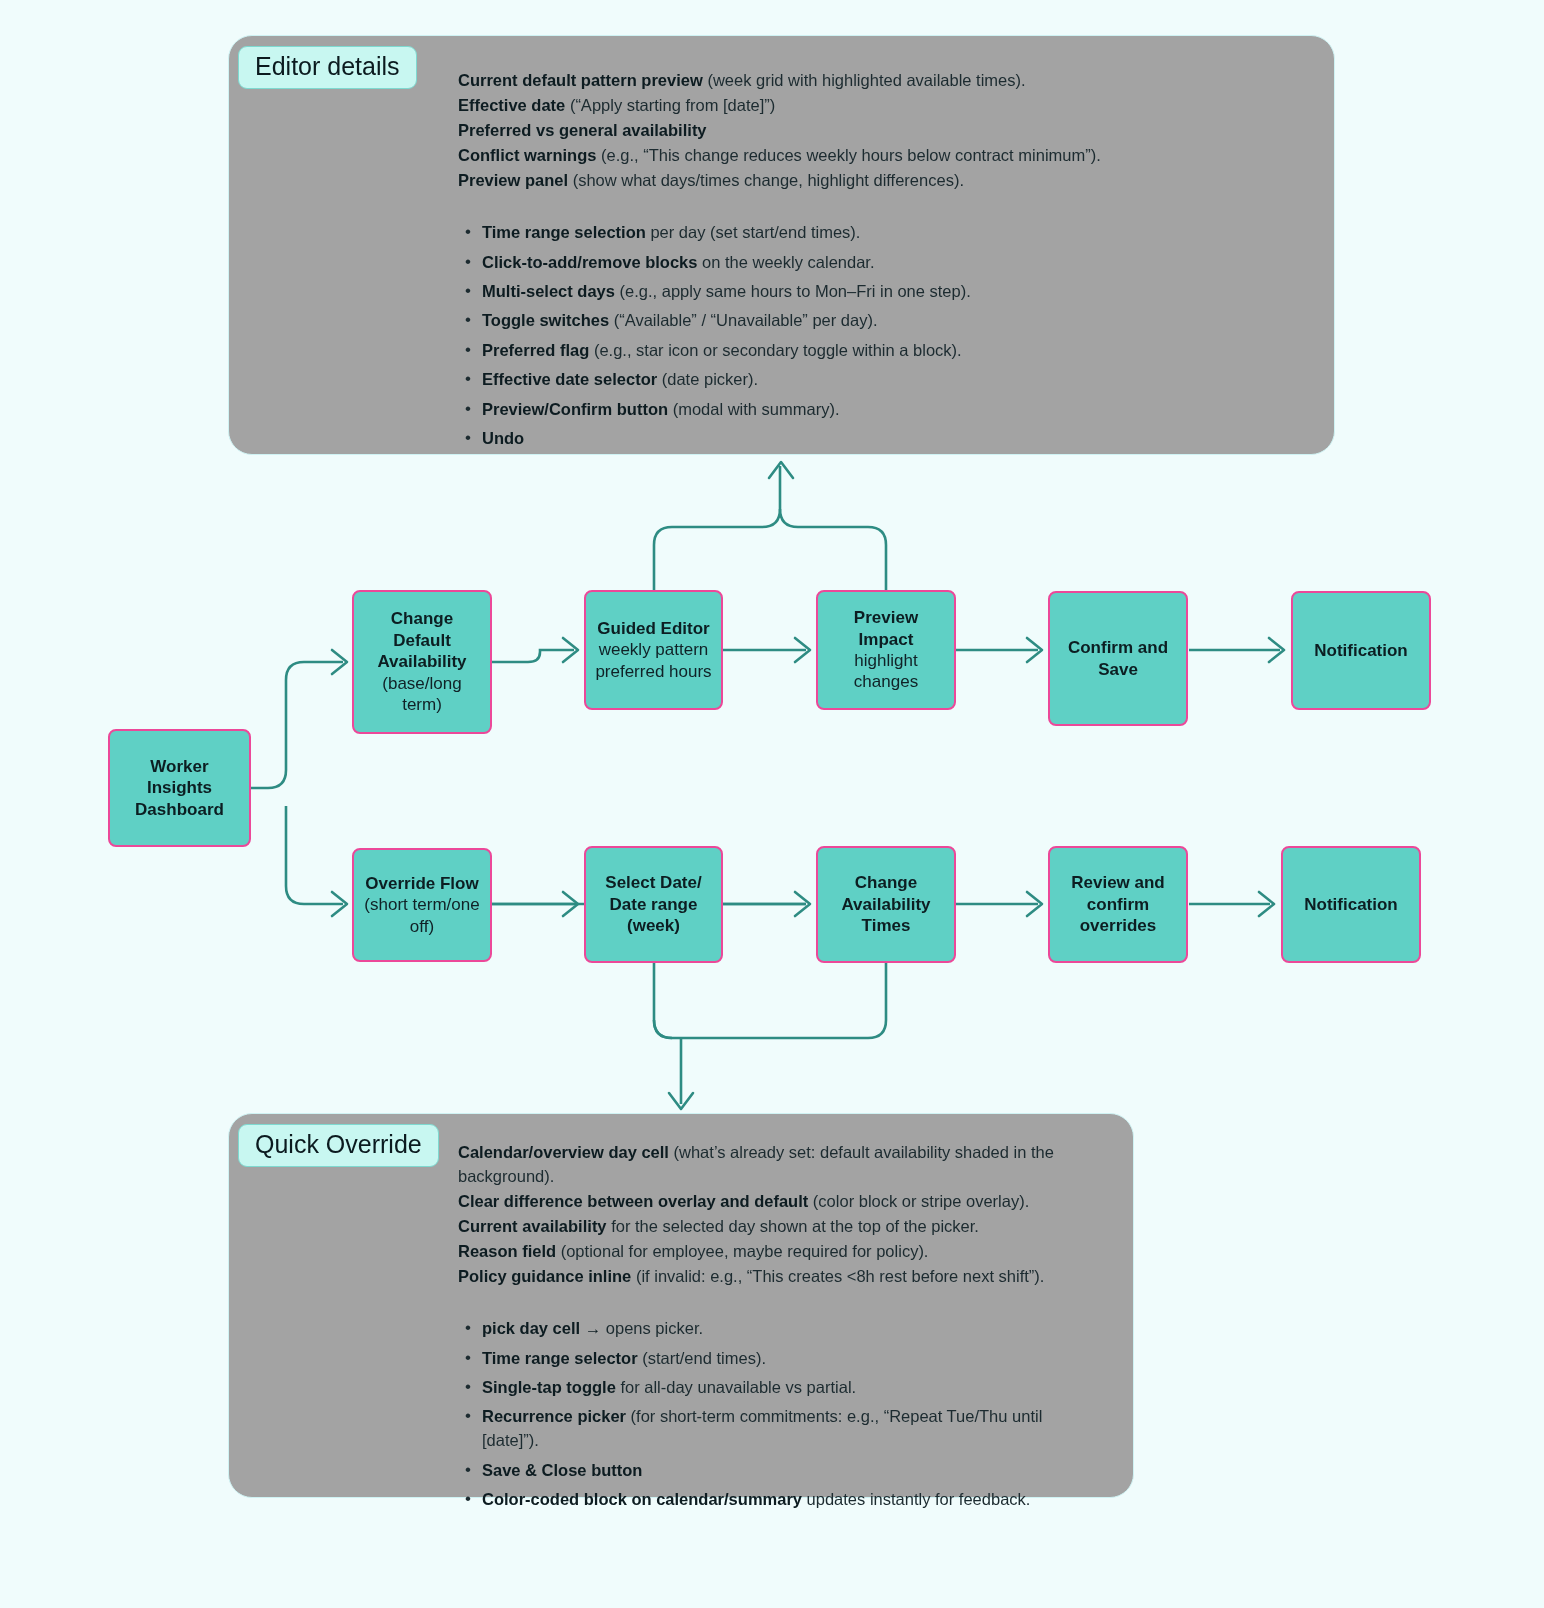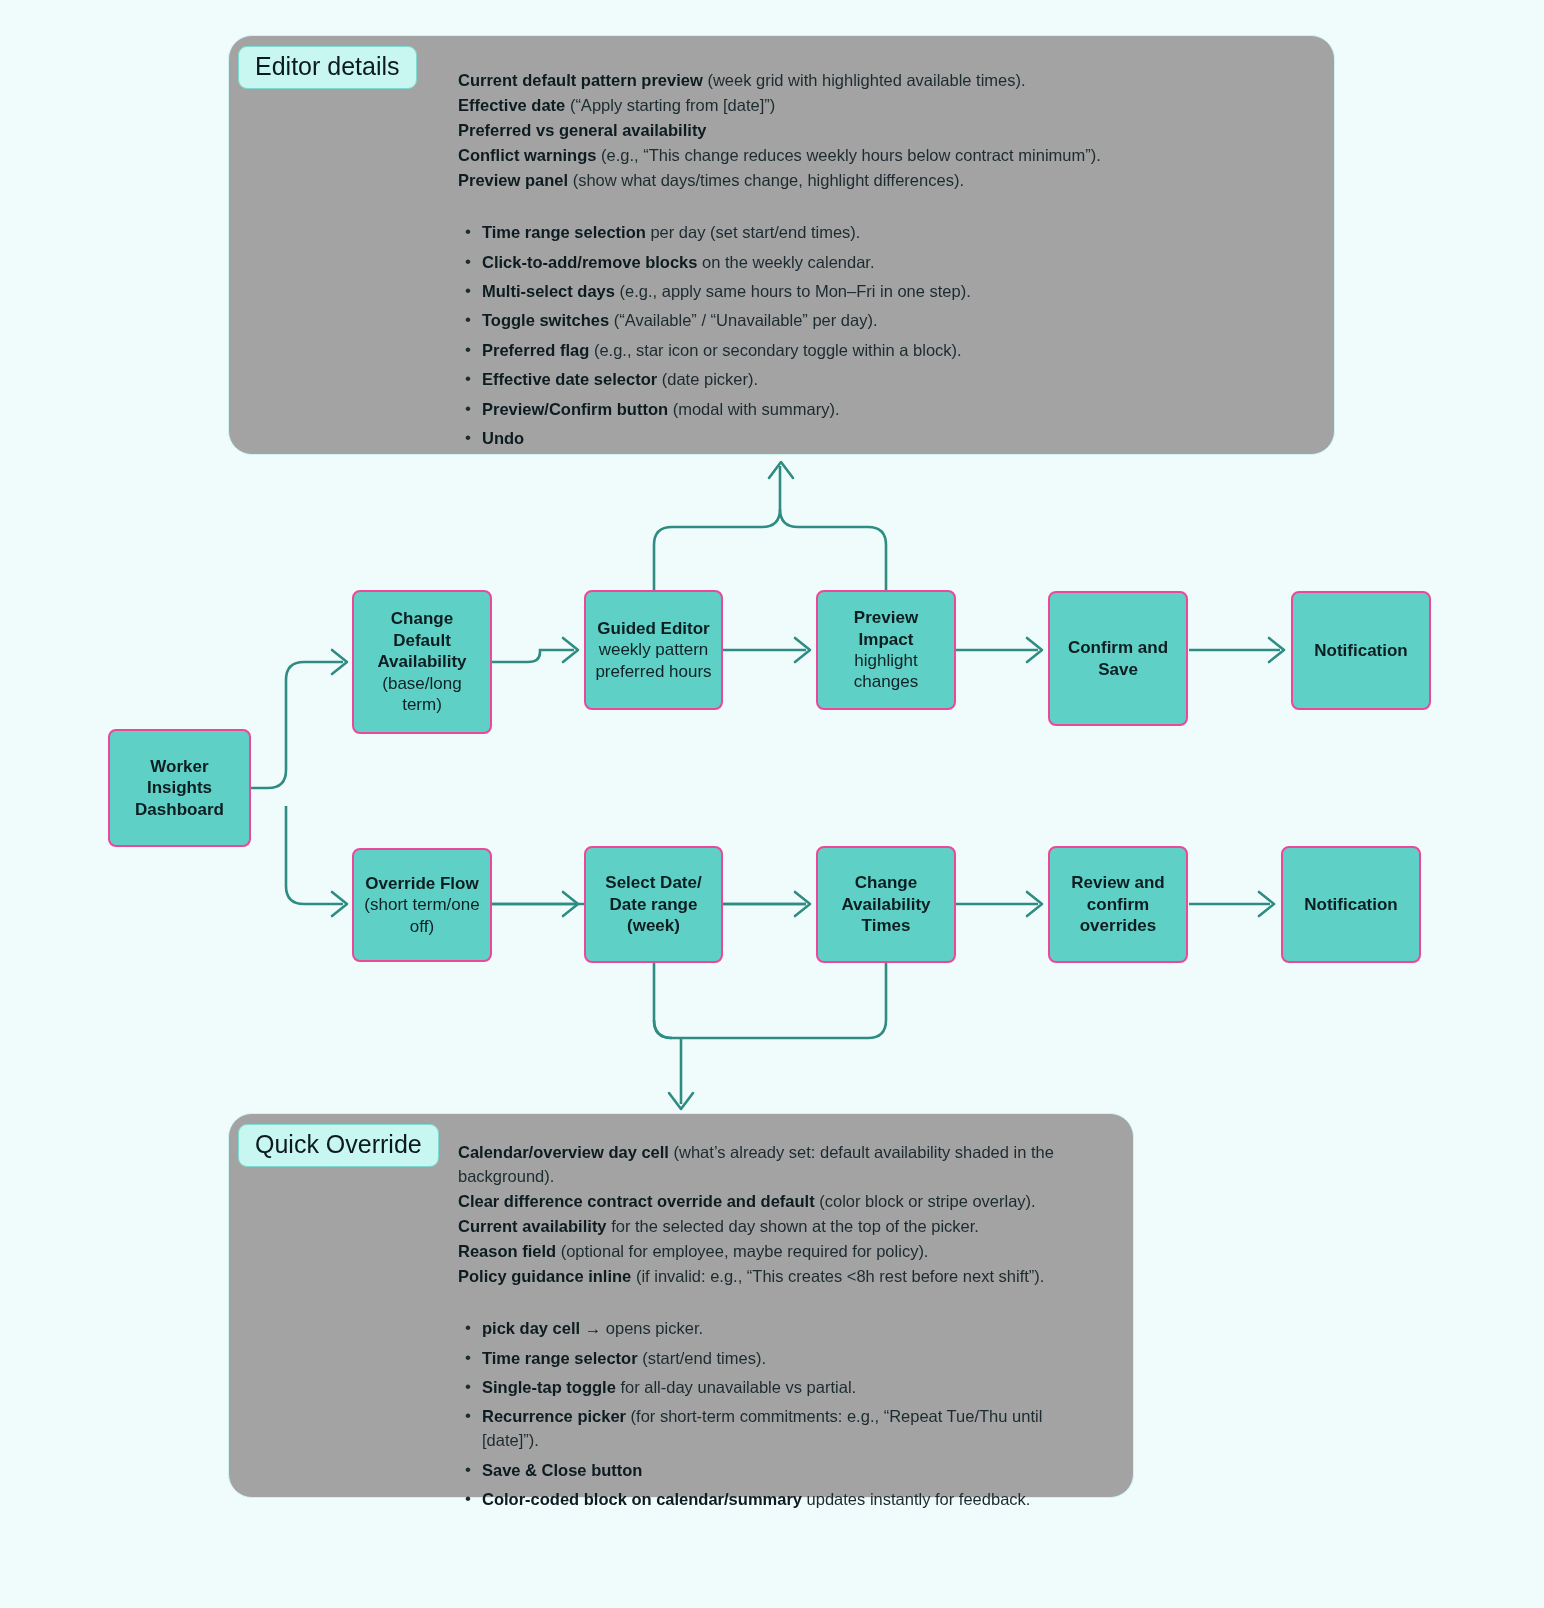--- a/index.html
+++ b/index.html
@@ -166,21 +166,21 @@
           <li><b>Undo</b></li>
         </ul>
     </div>
   </div>
 
   <div class="panel" id="panel-quick">
     <div class="chip" id="chip-quick">Quick Override</div>
     <div class="panel-body" id="body-quick">
       <div id="qo-lines">
           <p class="pline"><b>Calendar/overview day cell</b> (what’s already set: default availability shaded in the background).</p>
-          <p class="pline"><b>Clear difference contract override and default</b> (color block or stripe overlay).</p>
+          <p class="pline"><b>Clear difference between overlay and default</b> (color block or stripe overlay).</p>
           <p class="pline"><b>Current availability</b> for the selected day shown at the top of the picker.</p>
           <p class="pline"><b>Reason field</b> (optional for employee, maybe required for policy).</p>
           <p class="pline"><b>Policy guidance inline</b> (if invalid: e.g., “This creates &lt;8h rest before next shift”).</p>
         </div>
       <ul class="plist" id="qo-bullets">
           <li><b>pick day cell →</b> opens picker.</li>
           <li><b>Time range selector</b> (start/end times).</li>
           <li><b>Single-tap toggle</b> for all-day unavailable vs partial.</li>
           <li><b>Recurrence picker</b> (for short-term commitments: e.g., “Repeat Tue/Thu until [date]”).</li>
           <li><b>Save &amp; Close button</b></li>

